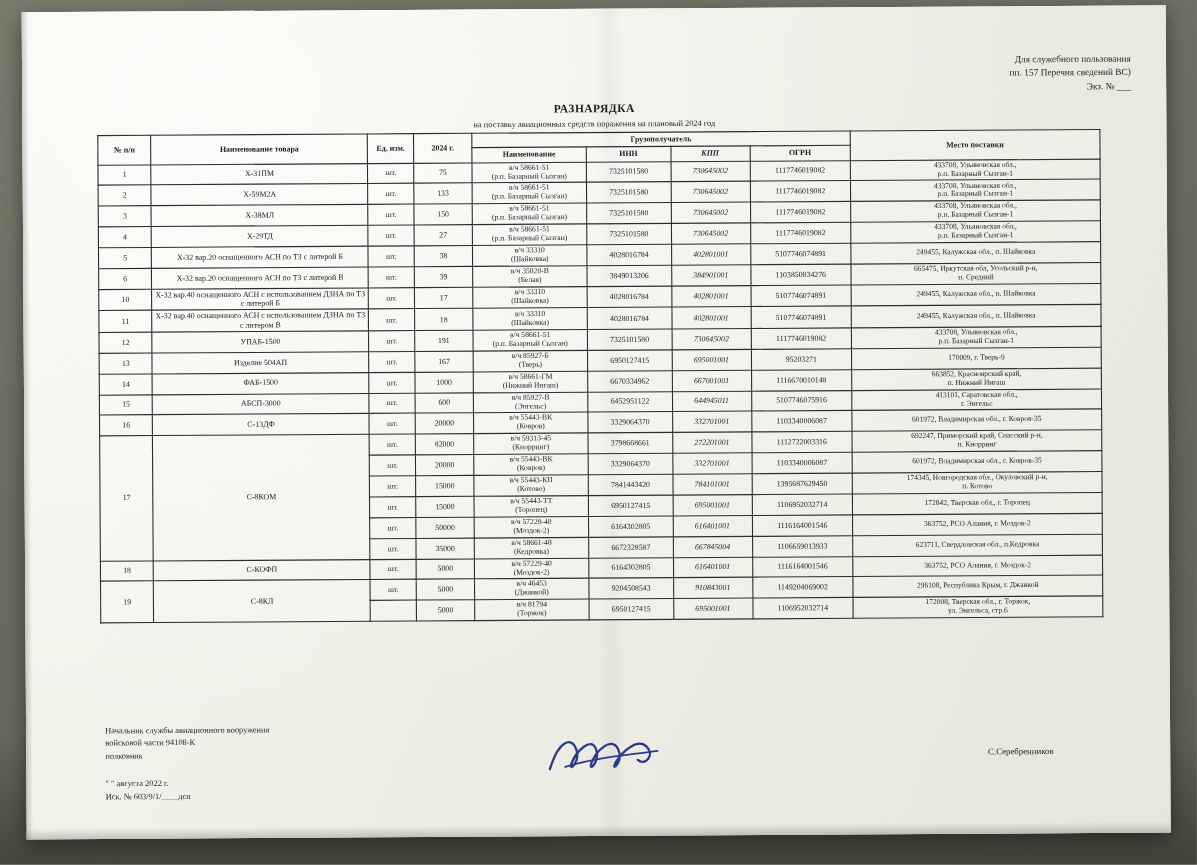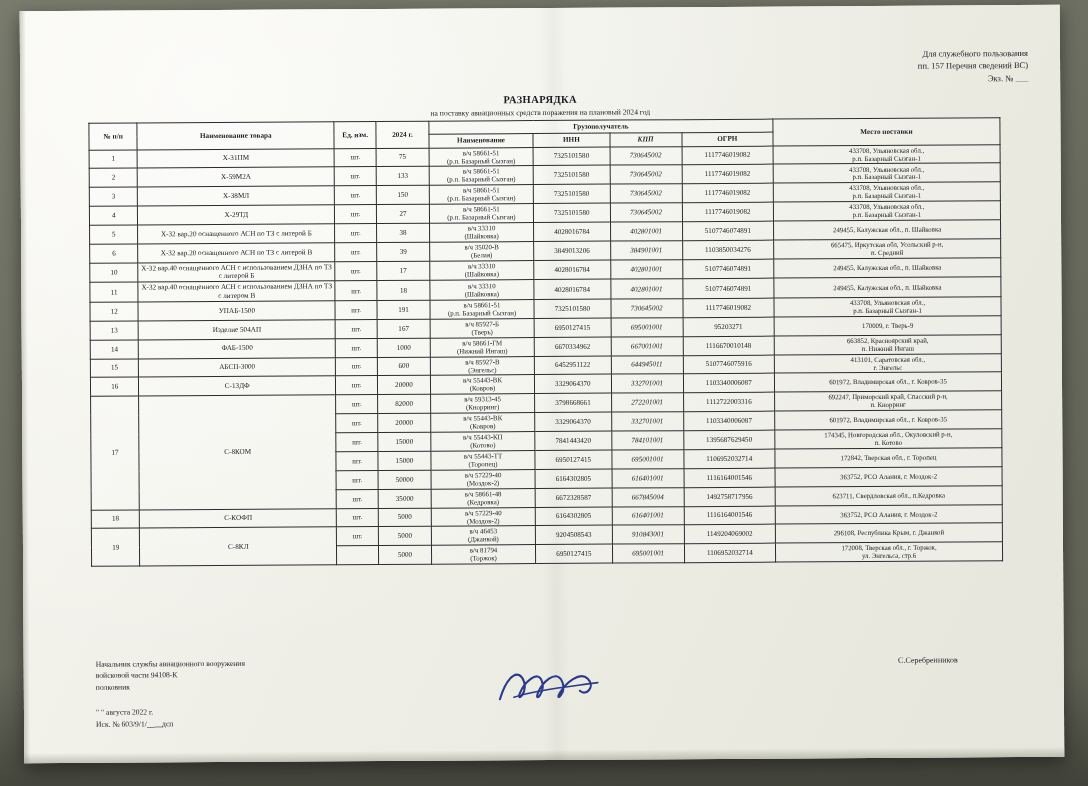--- a/index.html
+++ b/index.html
@@ -122,21 +122,21 @@
     position: absolute;
     left: 72px;
     top: 696px;
     font-size: 7.6px;
     line-height: 1.6;
     color: #1b1c20;
   }
   .signer {
     position: absolute;
     right: 106px;
-    top: 650px;
+    top: 673px;
     font-size: 8px;
     color: #1b1c20;
   }
   .signature {
     position: absolute;
     left: 470px;
     top: 655px;
     width: 120px;
     height: 46px;
   }
@@ -386,21 +386,21 @@
               <td class="col-kpp">616401001</td>
               <td class="col-ogrn">1116164001546</td>
               <td class="col-place place">363752, РСО Алания, г. Моздок-2</td>
             </tr>
             <tr>
               <td class="col-unit">шт.</td>
               <td class="col-qty">35000</td>
               <td class="col-recip recip-name">в/ч 58661-48<br>(Кедровка)</td>
               <td class="col-inn">6672328587</td>
               <td class="col-kpp">667845004</td>
-              <td class="col-ogrn">1492758717956</td>
+              <td class="col-ogrn">1106659013933</td>
               <td class="col-place place">623711, Свердловская обл., п.Кедровка</td>
             </tr>
             <tr>
               <td class="col-num" rowspan="1">18</td>
               <td class="col-name prodname" rowspan="1">С-КОФП</td>
               <td class="col-unit">шт.</td>
               <td class="col-qty">5000</td>
               <td class="col-recip recip-name">в/ч 57229-40<br>(Моздок-2)</td>
               <td class="col-inn">6164302805</td>
               <td class="col-kpp">616401001</td>

